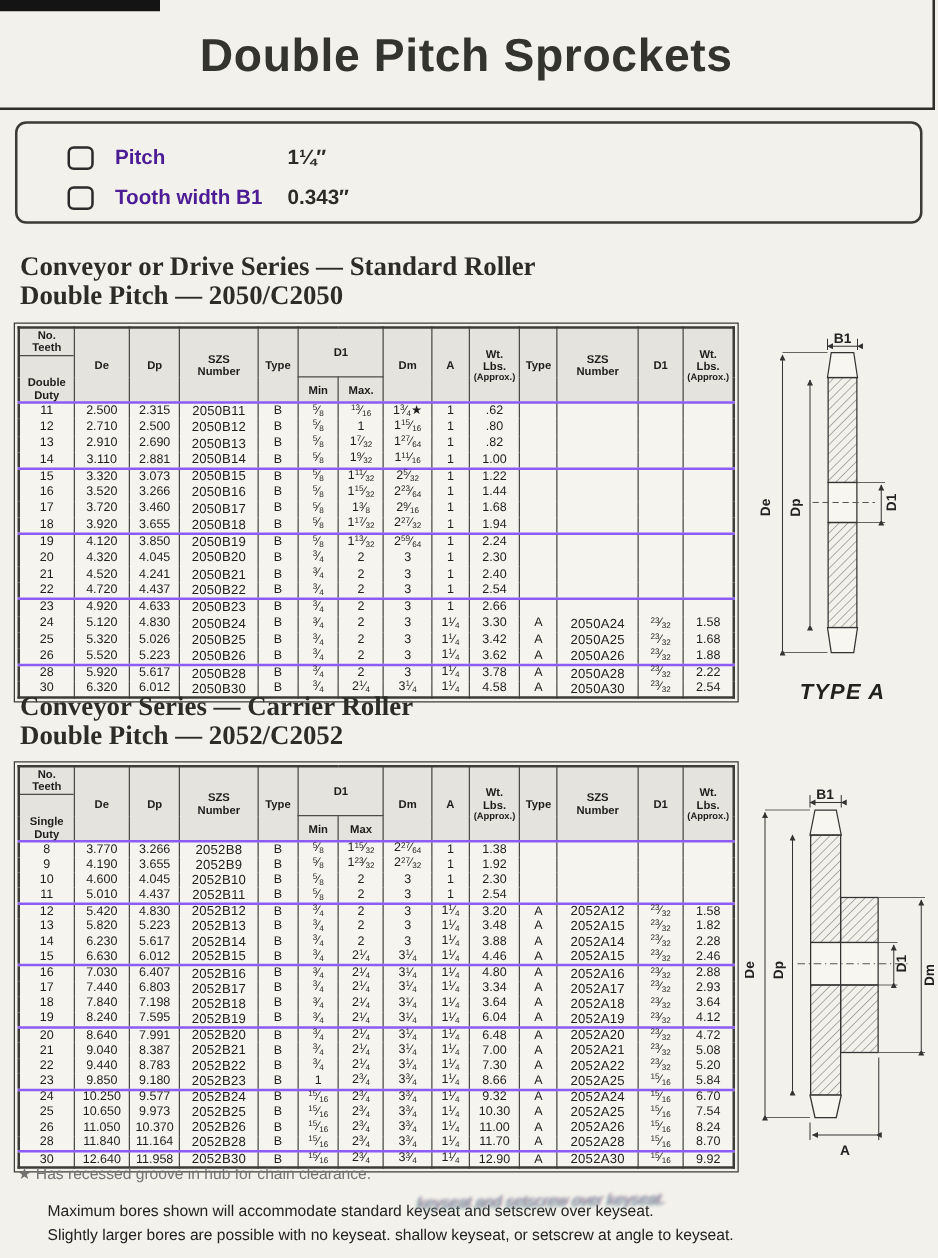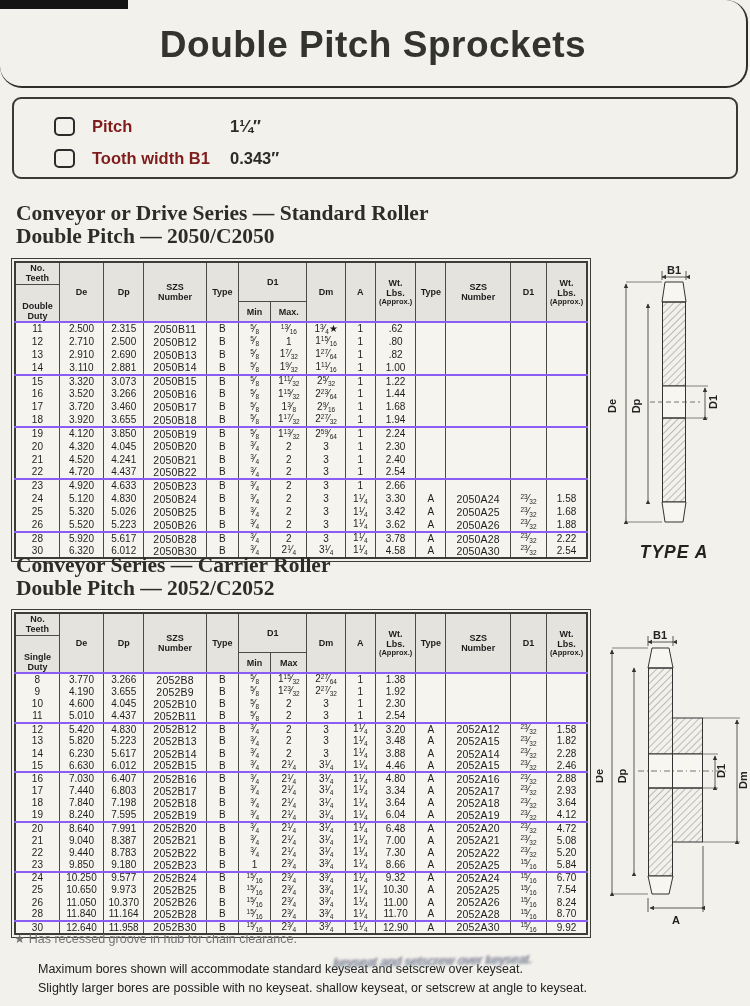--- a/index.html
+++ b/index.html
@@ -9,40 +9,40 @@
     font-family:"Liberation Sans",sans-serif;
     overflow:hidden;
   }
   .page{position:absolute;inset:0;}
 
   
   .corner-strip{position:absolute;left:0;top:0;width:128px;height:9px;background:#141414;}
   .masthead{
     position:absolute;left:0;top:0;width:748px;height:88px;
     border-bottom:2px solid #2e2e2a;border-right:2px solid #2e2e2a;
-    box-sizing:border-box;text-align:center;border-radius:22px;
+    box-sizing:border-box;text-align:center;
   }
   .masthead h1{
     margin:0;padding-top:24px;font-size:37px;font-weight:bold;
     color:#33332f;letter-spacing:0.5px;
     font-family:"Liberation Sans",sans-serif;
   }
 
   
   .spec-box{
     position:absolute;left:12px;top:97px;width:726px;height:82px;
     border:2px solid #3a3a36;border-radius:9px;box-sizing:border-box;
     padding-top:11px;
   }
   .spec-row{display:flex;align-items:center;height:32px;padding-left:40px;}
   .spec-check{
     width:17px;height:15px;border:2px solid #2b2b2b;border-radius:5px;
     margin-right:17px;flex:0 0 auto;background:transparent;
   }
-  .spec-label{font-weight:bold;font-size:16.5px;width:138px;color:#7f1d1d;}
+  .spec-label{font-weight:bold;font-size:16.5px;width:138px;color:#4c1d95;}
   .spec-value{font-weight:bold;font-size:16.5px;color:#2b2b28;}
 
   
   .sec-h{
     position:absolute;left:16px;
     font-family:"Liberation Serif",serif;font-weight:bold;
     font-size:21.5px;line-height:1.08;color:#2d2d28;
   }
   .sec-h.s1{top:202px;}
   .sec-h.s2{top:554px;}

